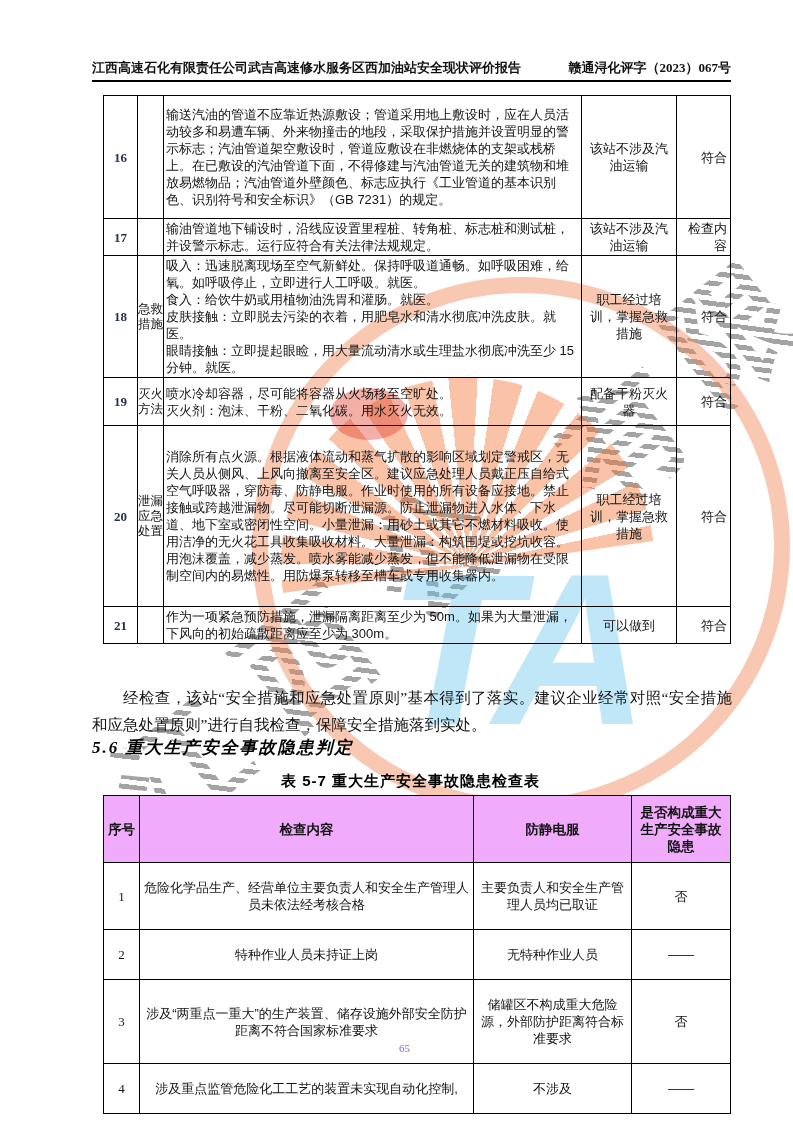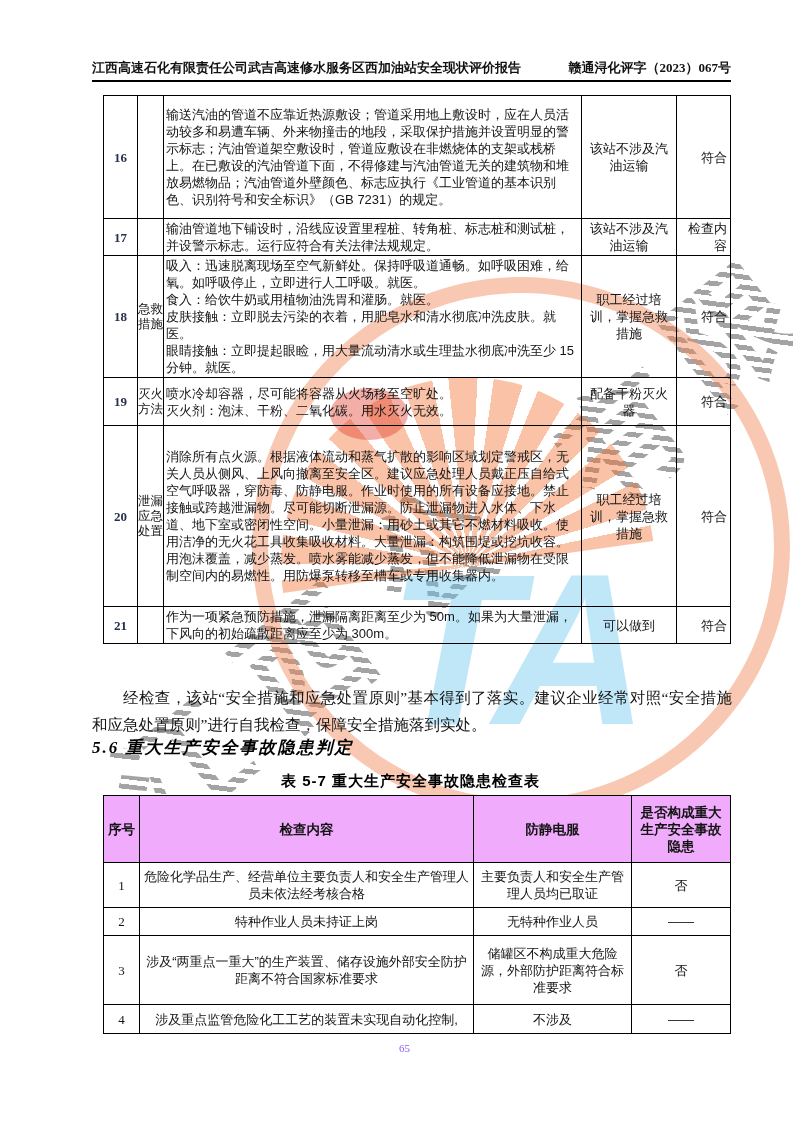--- a/index.html
+++ b/index.html
@@ -39,21 +39,21 @@
     font-weight:bold;font-style:italic;font-size:17px;letter-spacing:2px;color:#000;
   }
   .tbl-title{
     position:absolute;top:772px;left:97px;width:627px;text-align:center;
     font-weight:bold;font-size:15px;color:#000;
     font-family:"Liberation Sans", sans-serif;letter-spacing:1px;
   }
   .t2{position:absolute;top:795px;left:103px;width:627px;}
   .t2 th{background:#f0abfc;font-weight:bold;text-align:center;padding:0 2px;font-size:13.5px;}
   .t2 .num{text-align:center;font-family:"Liberation Serif", serif;}
-  .t2 .cnt,.t2 .sit{text-align:center;padding:5px 2px;}
+  .t2 .cnt,.t2 .sit{text-align:center;padding:16px 2px;}
   .t2 .res{text-align:center;}
   
   .footer{
     position:absolute;top:1042px;left:8px;width:100%;text-align:center;
     font-size:11px;font-family:"Liberation Serif", serif;color:#8b5cf6;
   }
   
   .watermark{position:absolute;inset:0;z-index:0;pointer-events:none;}
   .wm-ring{
     position:absolute;left:252px;top:277px;width:506px;height:506px;border-radius:50%;

